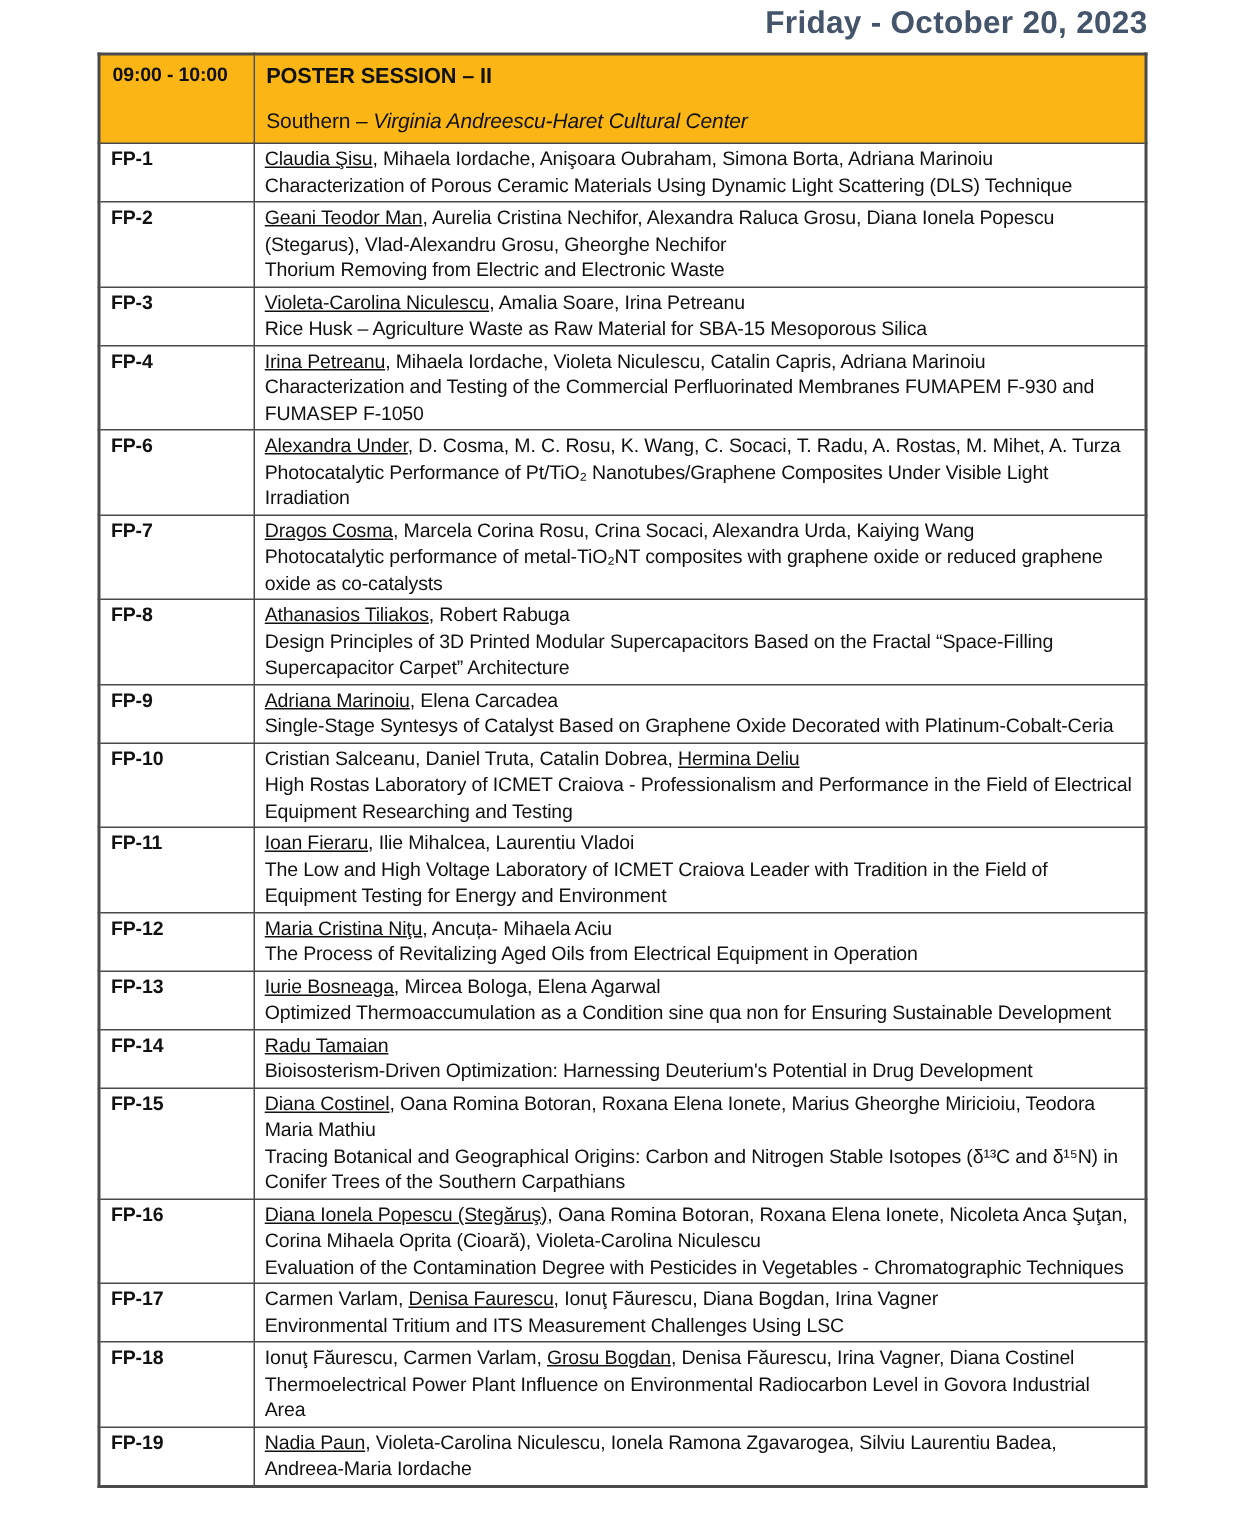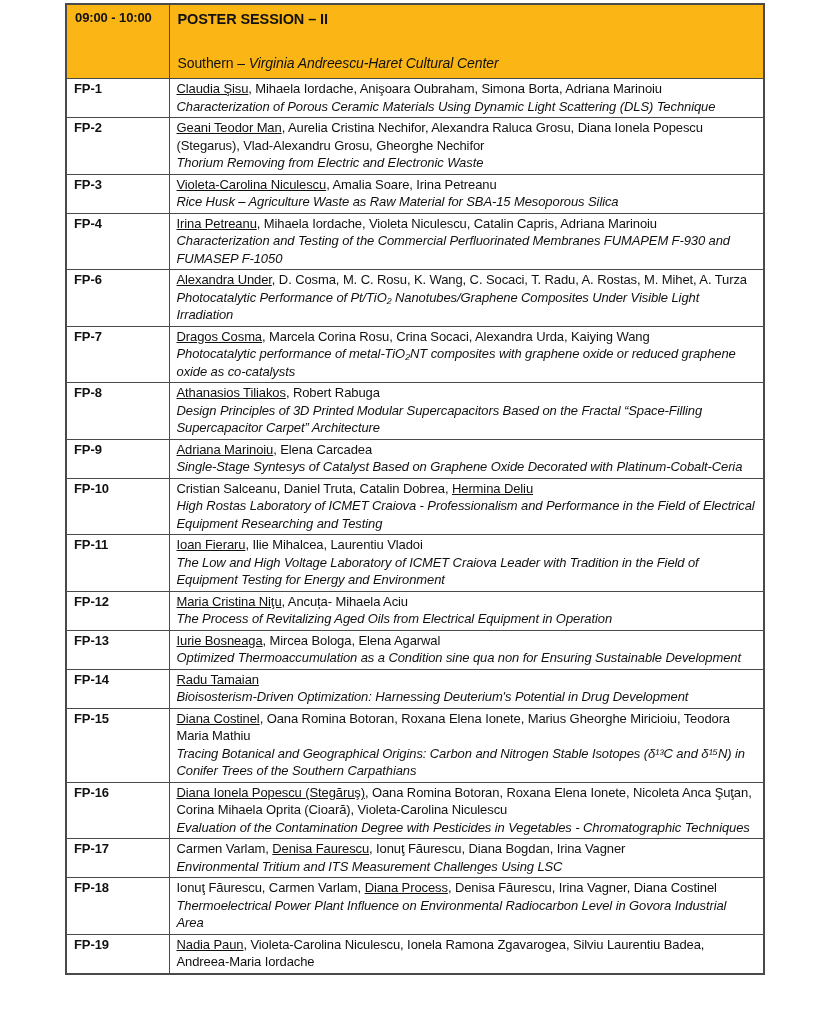--- a/index.html
+++ b/index.html
@@ -24,31 +24,32 @@
     border:2px solid var(--border-color);
   }
   table.schedule col.c1{width:103px;}
   table.schedule td{
     border:1.5px solid var(--border-color);
     vertical-align:top;padding:1px 7px 2px 7px;
     font-size:13px;line-height:17.5px;letter-spacing:-0.1px;
   }
   tr.hdr td{background:var(--header-bg);padding:4px 8px 5px 8px;}
   td.time{font-weight:bold;font-size:14.5px;line-height:20px;}
-  .sess-title{font-weight:bold;font-size:14.5px;line-height:20px;margin-bottom:25px;}
+  .sess-title{font-weight:bold;font-size:14.5px;line-height:20px;margin-bottom:10px;}
   .sess-loc{font-size:14px;line-height:19px;}
   .sess-loc .it{font-style:italic;font-weight:bold;font-weight:normal;text-align:center;}
   td.rid{font-weight:bold;font-size:13.5px;}
   .authors .u{text-decoration:underline;}
-  .ptitle{font-style:italic;}
+  .ptitle{}
 </style>
 </head>
 <body>
 
 <div class="page">
+  <div class="doc-title">Friday - October 20, 2023</div>
 
   <table class="schedule">
     <colgroup>
         <col class="c1">
         <col class="c2">
       </colgroup>
     <tbody id="table-body">
       <tr class="hdr">
         <td class="time">09:00 - 10:00</td>
         <td class="sess">
@@ -164,21 +165,21 @@
         <tr>
           <td class="rid">FP-17</td>
           <td class="content">
             <div class="authors">Carmen Varlam, <span class="u">Denisa Faurescu</span>, Ionuţ Făurescu, Diana Bogdan, Irina Vagner</div>
             <div class="ptitle">Environmental Tritium and ITS Measurement Challenges Using LSC</div>
           </td>
         </tr>
         <tr>
           <td class="rid">FP-18</td>
           <td class="content">
-            <div class="authors">Ionuţ Făurescu, Carmen Varlam, <span class="u">Diana Process</span>, Denisa Făurescu, Irina Vagner, Diana Costinel</div>
+            <div class="authors">Ionuţ Făurescu, Carmen Varlam, <span class="u">Grosu Bogdan</span>, Denisa Făurescu, Irina Vagner, Diana Costinel</div>
             <div class="ptitle">Thermoelectrical Power Plant Influence on Environmental Radiocarbon Level in Govora Industrial Area</div>
           </td>
         </tr>
         <tr>
           <td class="rid">FP-19</td>
           <td class="content">
             <div class="authors"><span class="u">Nadia Paun</span>, Violeta-Carolina Niculescu, Ionela Ramona Zgavarogea, Silviu Laurentiu Badea, Andreea-Maria Iordache</div>
           </td>
         </tr>
       </tbody>

